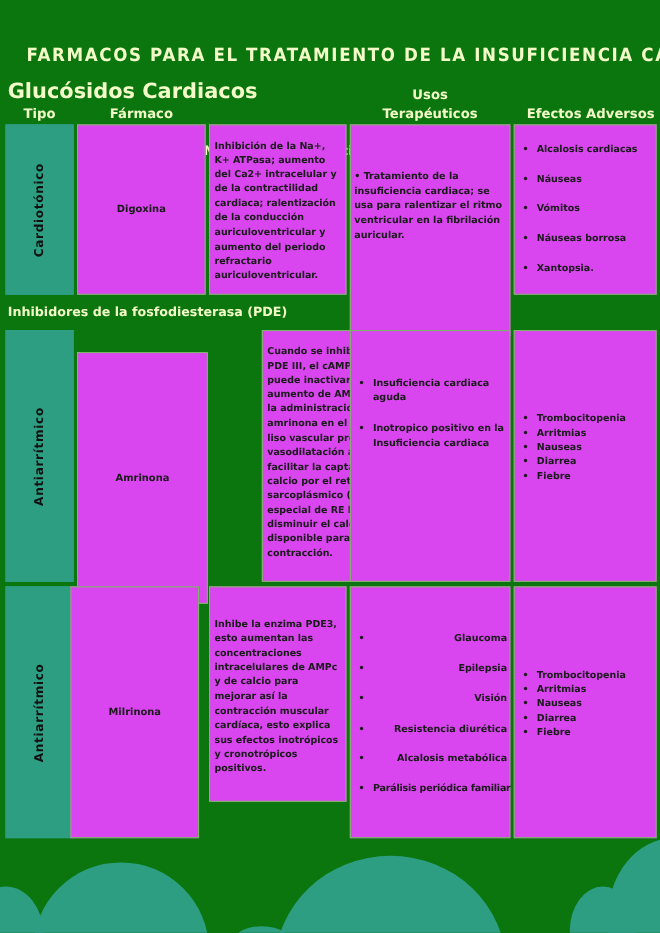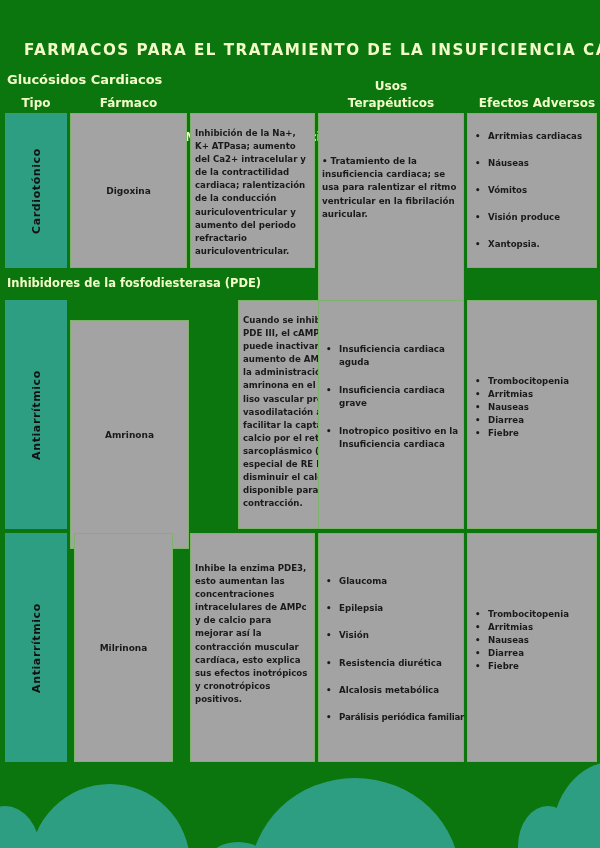--- a/index.html
+++ b/index.html
@@ -23,33 +23,33 @@
     transform-origin: center;
     white-space: nowrap;
   }
   .section-label {
     position: absolute;
     color: #f3fcc8;
     font-family: "DejaVu Sans", sans-serif;
     font-weight: bold;
     white-space: nowrap;
   }
-  .sec1 { left: 7px; top: 72px; font-size: 13px; }
+  .sec1 { left: 7px; top: 72px; font-size: 19px; }
   .sec2 { left: 7px; top: 276px; font-size: 11.5px; }
   .colhead {
     position: absolute;
     color: #f3fcc8;
     font-weight: bold;
     font-size: 12px;
     text-align: center;
     white-space: nowrap;
   }
   .cell {
     position: absolute;
-    background: #a3a3a3;
+    background: #d946ef;
     border: 1px solid #7fb36b;
   }
   .cell.tipo { background: #2e9e83; border-color: #2e9e83; }
   .tipo-label {
     position: absolute;
     left: 50%; top: 50%;
     transform: translate(-50%, -50%) rotate(-90deg);
     font-weight: bold;
     font-size: 11px;
     color: #111;
@@ -123,24 +123,24 @@
   </div>
   <div class="cell" style="left:190px;top:113px;width:125px;height:155px;">
     <div class="mech" style="top:13px;">Inhibición de la Na+, K+ ATPasa; aumento del Ca2+ intracelular y de la contractilidad cardiaca; ralentización de la conducción auriculoventricular y aumento del periodo refractario auriculoventricular.</div>
   </div>
   <div class="cell" style="left:318px;top:113px;width:146px;height:192px;">
     <div class="uses-block" style="top:41px;">• Tratamiento de la insuficiencia cardiaca; se usa para ralentizar el ritmo ventricular en la fibrilación auricular.</div>
   </div>
   <div class="cell" style="left:467px;top:113px;width:130px;height:155px;">
     <div class="effects" style="top:16px;">
       <ul class="bullets" style="line-height:13px;">
-        <li style="margin-bottom:14px;">Arritmias cardiacas</li>
+        <li style="margin-bottom:14px;">Alcalosis cardiacas</li>
         <li style="margin-bottom:14px;">Náuseas</li>
         <li style="margin-bottom:14px;">Vómitos</li>
-        <li style="margin-bottom:14px;">Visión produce</li>
+        <li style="margin-bottom:14px;">Náuseas borrosa</li>
         <li>Xantopsia.</li>
       </ul>
     </div>
   </div>
 </div>
 
 <div class="section-label sec2">Inhibidores de la fosfodiesterasa (PDE)</div>
 
 <div>
   <div class="cell tipo" style="left:5px;top:300px;width:62px;height:229px;">
@@ -149,21 +149,20 @@
   <div class="cell" style="left:70px;top:300px;width:119px;height:229px;margin-top:20px;">
     <div class="center-text">Amrinona</div>
   </div>
   <div class="cell" style="left:190px;top:300px;width:125px;height:229px;margin-left:48px;">
     <div class="mech" style="top:13px;">Cuando se inhibe la PDE III, el cAMP no se puede inactivar. Un aumento de AMPc con la administración de amrinona en el músculo liso vascular produce vasodilatación al facilitar la captación de calcio por el retículo sarcoplásmico (un tipo especial de RE liso) y disminuir el calcio disponible para la contracción.</div>
   </div>
   <div class="cell" style="left:318px;top:300px;width:146px;height:229px;">
     <div class="uses-block" style="top:42px;">
       <ul class="bullets ul-spaced">
         <li>Insuficiencia cardiaca aguda</li>
-        <li>Insuficiencia cardiaca grave</li>
         <li>Inotropico positivo en la Insuficiencia cardiaca</li>
       </ul>
     </div>
   </div>
   <div class="cell" style="left:467px;top:300px;width:130px;height:229px;">
     <div class="effects" style="top:74px;">
       <ul class="bullets ul-tight">
         <li>Trombocitopenia</li>
         <li>Arritmias</li>
         <li>Nauseas</li>
@@ -171,27 +170,27 @@
         <li>Fiebre</li>
       </ul>
     </div>
   </div>
 </div>
 
 <div>
   <div class="cell tipo" style="left:5px;top:533px;width:62px;height:229px;">
     <span class="tipo-label">Antiarrítmico</span>
   </div>
-  <div class="cell" style="left:74px;top:533px;width:99px;height:229px;">
+  <div class="cell" style="left:64px;top:533px;width:117px;height:229px;">
     <div class="center-text">Milrinona</div>
   </div>
-  <div class="cell" style="left:190px;top:533px;width:125px;height:229px;padding-left:24px;">
+  <div class="cell" style="left:190px;top:533px;width:125px;height:196px;padding-left:24px;">
     <div class="mech" style="top:28px;">Inhibe la enzima PDE3, esto aumentan las concentraciones intracelulares de AMPc y de calcio para mejorar así la contracción muscular cardíaca, esto explica sus efectos inotrópicos y cronotrópicos positivos.</div>
   </div>
-  <div class="cell" style="left:318px;top:533px;width:146px;height:229px;">
+  <div class="cell" style="left:318px;top:533px;width:146px;height:229px;text-align:right;">
     <div class="uses-block" style="top:41px;">
       <ul class="bullets ul-inline" style="line-height:13.2px;">
         <li style="margin-bottom:14px;">Glaucoma</li>
         <li style="margin-bottom:14px;">Epilepsia</li>
         <li style="margin-bottom:14px;">Visión</li>
         <li style="margin-bottom:14px;">Resistencia diurética</li>
         <li style="margin-bottom:14px;">Alcalosis metabólica</li>
         <li style="white-space:nowrap;letter-spacing:-0.2px;">Parálisis periódica familiar</li>
       </ul>
     </div>

